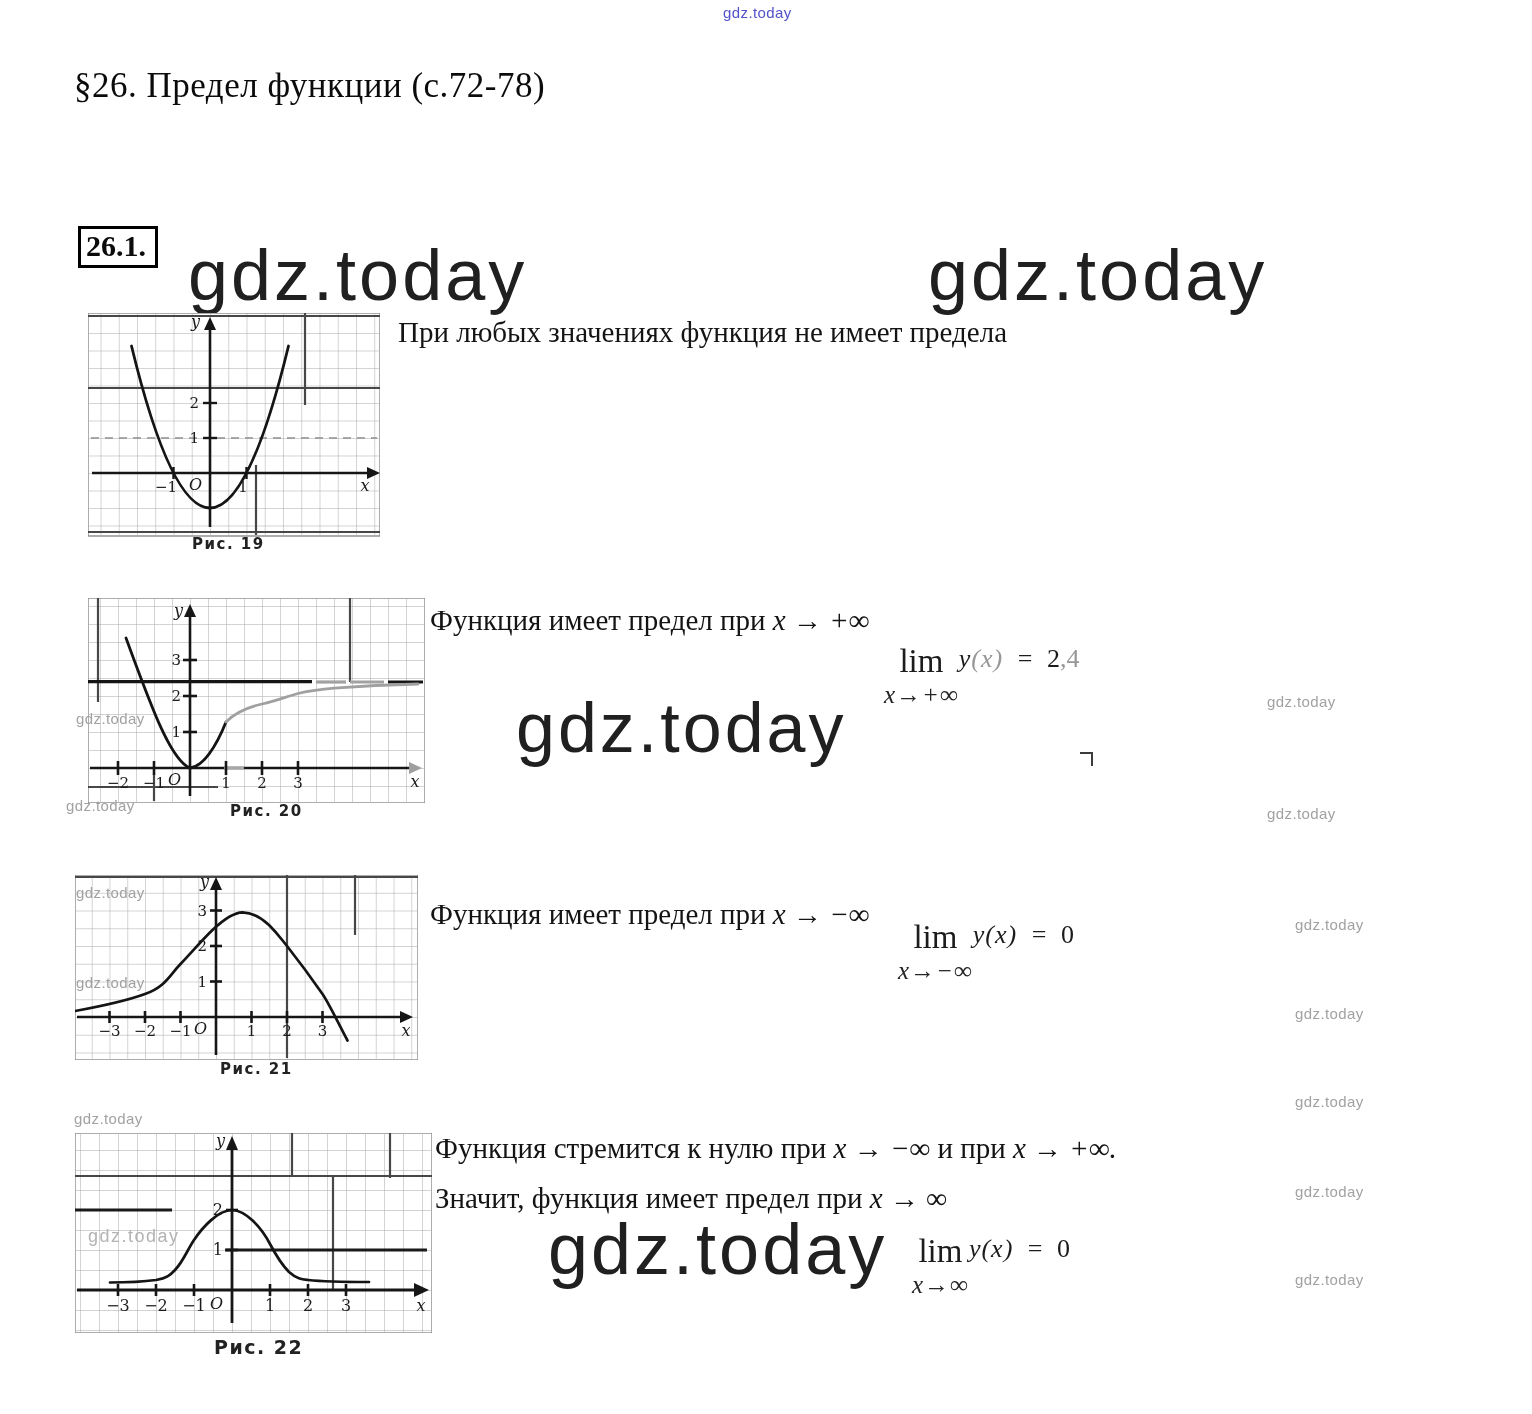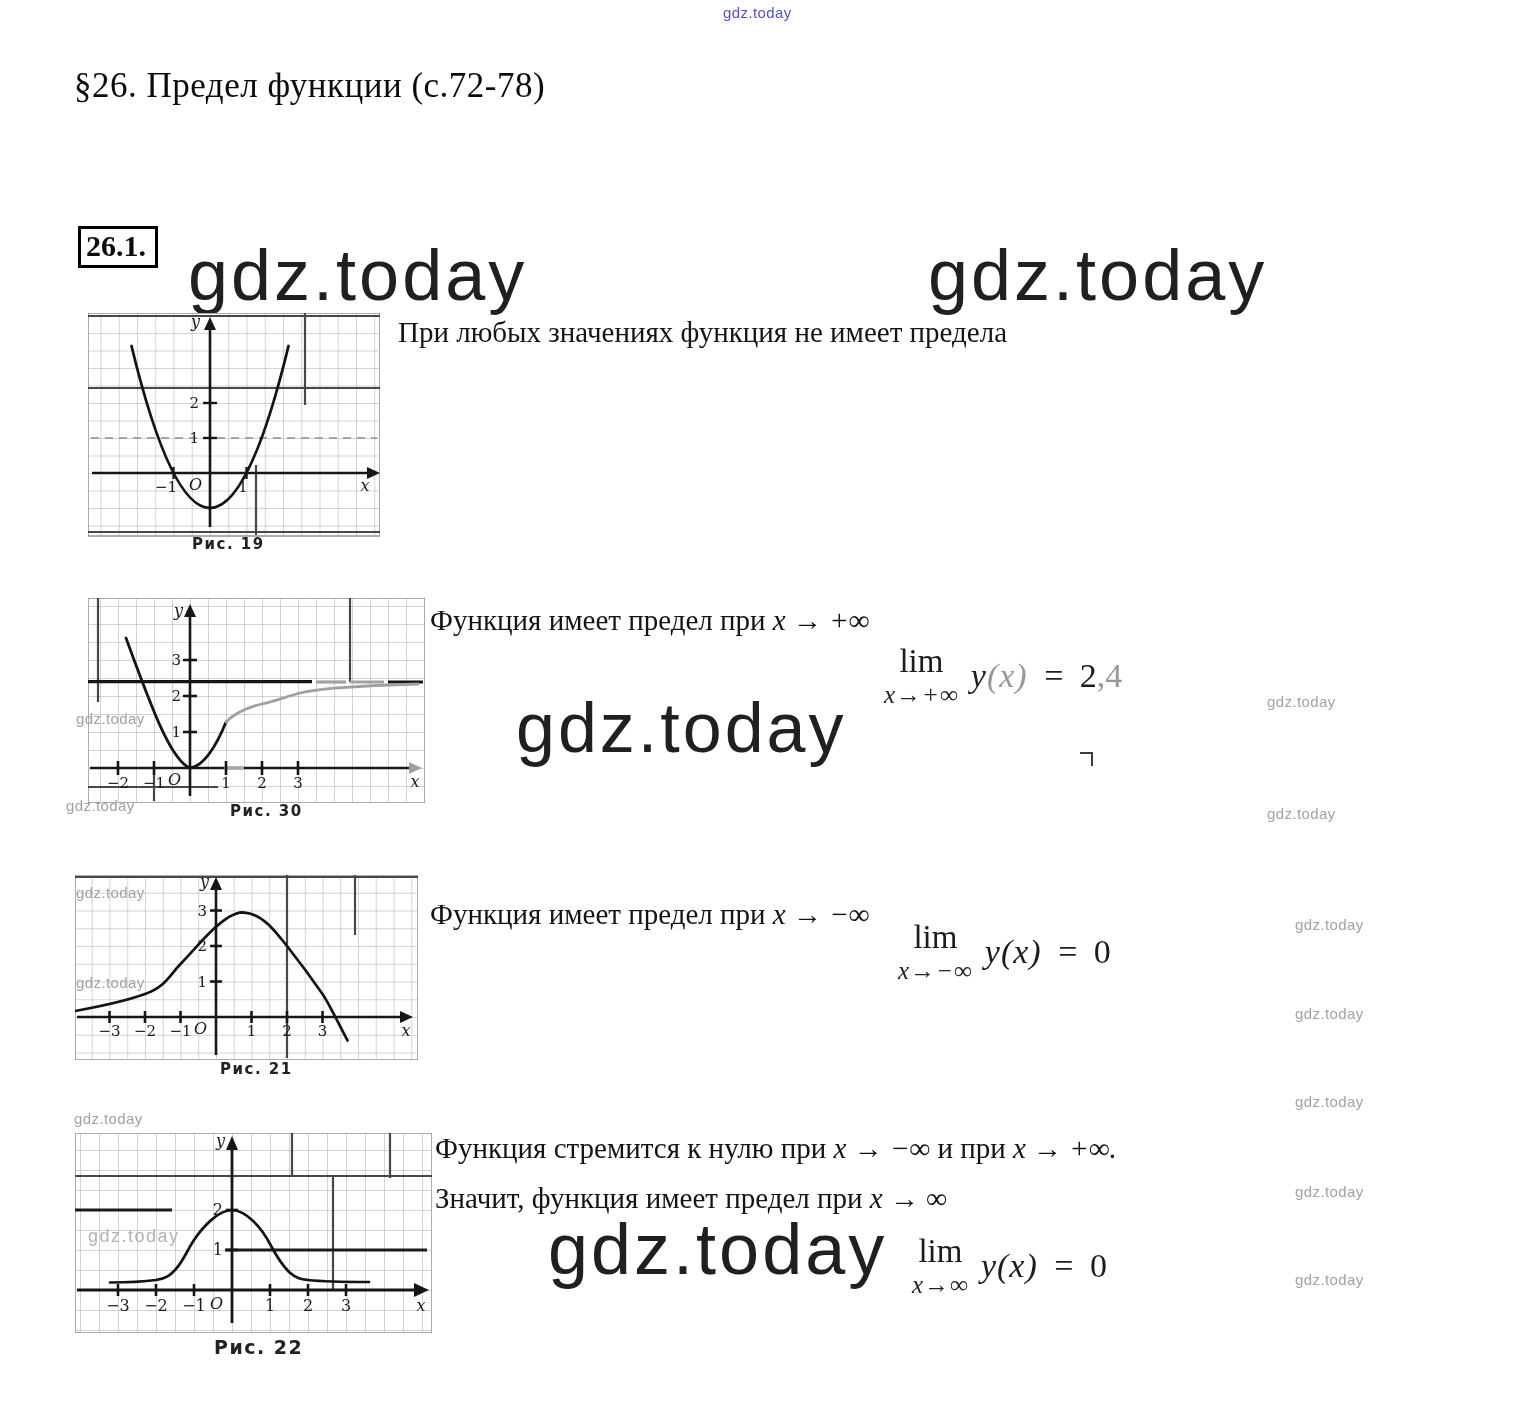--- a/index.html
+++ b/index.html
@@ -10,25 +10,25 @@
   .pbox{border:3px solid #000;padding:0 9px 2px 5px;font-weight:bold;font-size:30px;color:#0b0b0b}
   .stmt{font-size:29px;white-space:nowrap;color:#141414}
   .stmt i{font-family:"Liberation Serif",serif}
   .wm-big{font-family:"Liberation Sans",sans-serif;font-weight:300;letter-spacing:3px;
           font-size:72px;color:#202020;white-space:nowrap}
   .wm-mid{font-size:70px}
   .wm-sm{font-family:"Liberation Sans",sans-serif;font-size:15px;color:#a2a2a2;
          letter-spacing:0.4px;white-space:nowrap}
   .wm-blue{color:#5252c9}
   .wm-light{color:#b3b3b3}
-  .formula{display:flex;align-items:center;gap:12px}
+  .formula{display:flex;align-items:flex-start;}
   .limcol{display:inline-flex;flex-direction:column;align-items:center;line-height:1.05}
   .lim{font-size:33px;color:#1c1c1c}
   .limsub{font-size:25px;font-style:italic;color:#242424;margin-top:3px;letter-spacing:1px}
-  .exprline{font-size:34px;white-space:nowrap}
+  .exprline{font-size:26px;white-space:nowrap}
   .exprline i{font-style:italic;letter-spacing:1px}
   .fx-dark{color:#1c1c1c}
   .fx-gray{color:#979797}
   .exprline .eq{margin:0 8px}
   .caption{font-family:"DejaVu Sans",sans-serif;font-size:15px;font-weight:600;
            letter-spacing:1.5px;color:#222;white-space:nowrap}
   .cap-lg{font-size:19px}
   svg text{fill:#1b1b1b}
   text.num{font-family:"DejaVu Serif",serif;font-size:15px}
   text.num16{font-family:"DejaVu Serif",serif;font-size:16px}
@@ -130,21 +130,21 @@
   <text class="num" x="138" y="190" text-anchor="middle">1</text>
   <text class="num" x="174" y="190" text-anchor="middle">2</text>
   <text class="num" x="210" y="190" text-anchor="middle">3</text>
   <text class="num" x="93" y="139" text-anchor="end">1</text>
   <text class="num" x="93" y="103" text-anchor="end">2</text>
   <text class="num" x="93" y="67" text-anchor="end">3</text>
   <text class="itl" x="93" y="187" text-anchor="end">O</text>
   <text class="itl" x="95" y="18" text-anchor="end">y</text>
   <text class="itl" x="327" y="189" text-anchor="middle">x</text>
 </svg>
-<div class="abs caption" style="left:230px;top:802px">Рис. 30</div>
+<div class="abs caption" style="left:230px;top:802px">Рис. 20</div>
 
 <div class="abs stmt" style="left:430px;top:604px">
   <span>Функция имеет предел при </span><i class="m">x → +∞</i>
 </div>
 
 <div class="abs formula" style="left:884px;top:644px">
   <span class="limcol">
     <span class="lim">lim</span>
     <span class="limsub">x→+∞</span>
   </span>

